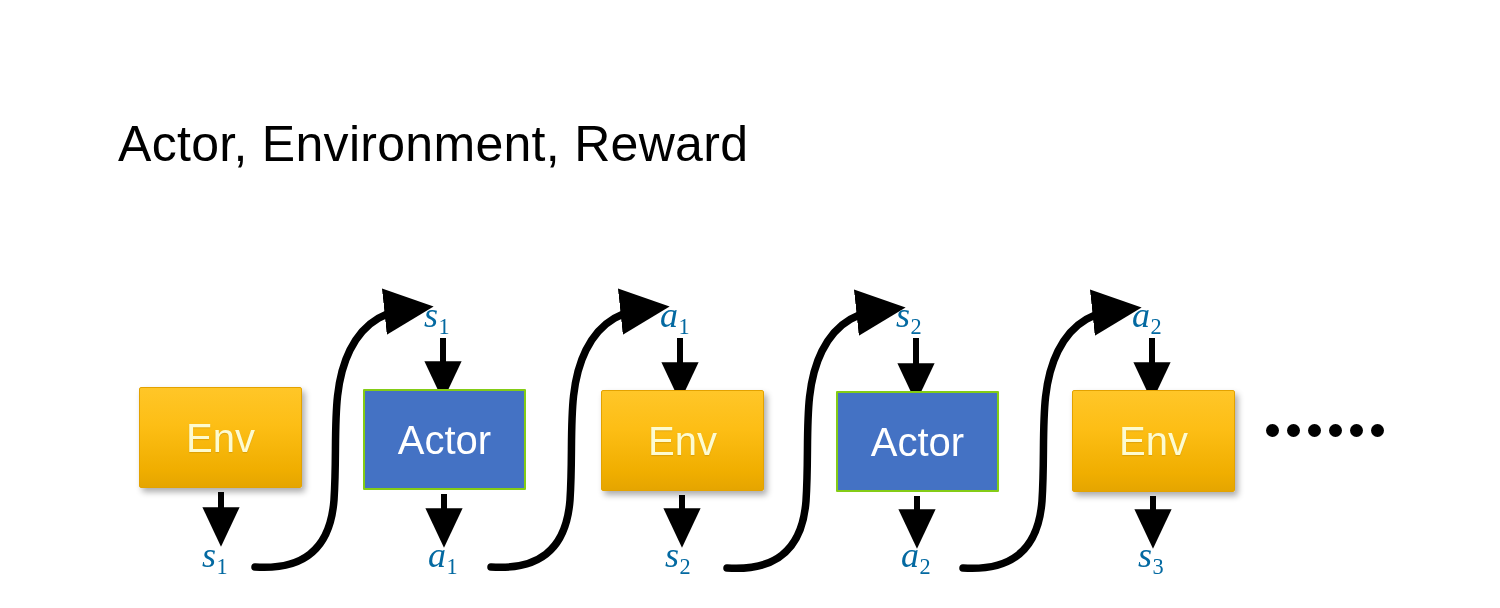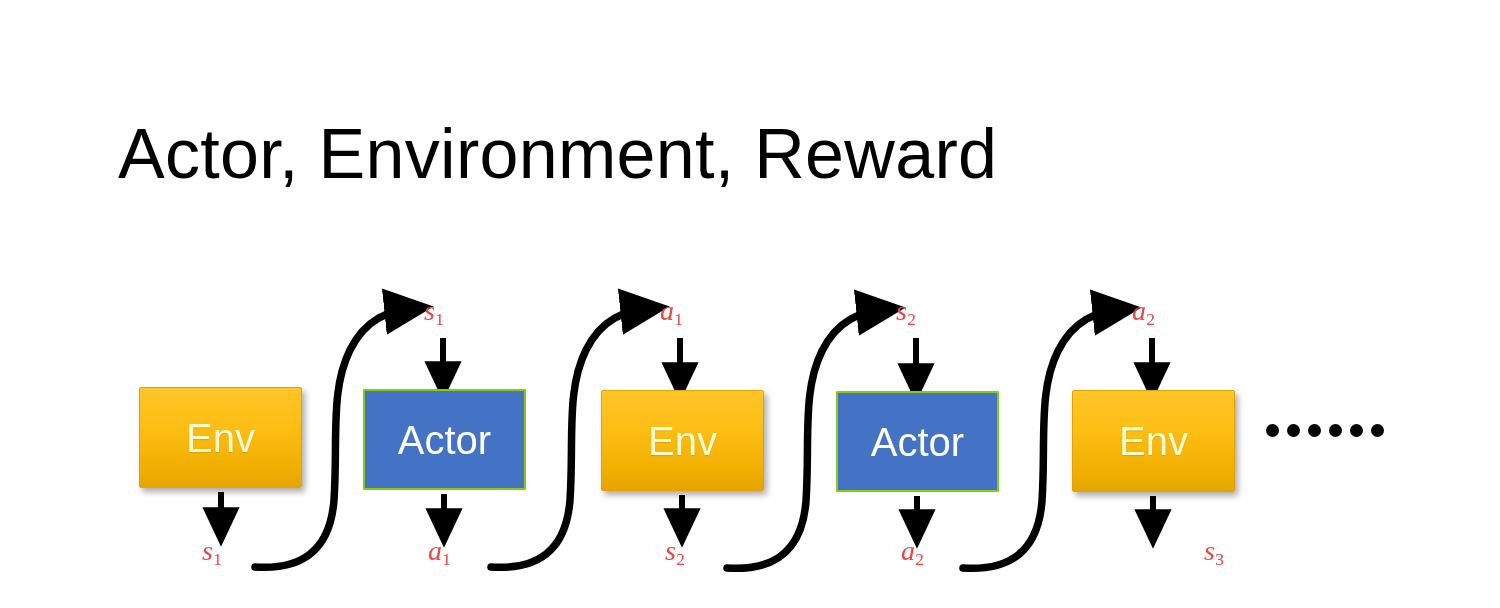--- a/index.html
+++ b/index.html
@@ -15,21 +15,21 @@
     overflow: hidden;
     font-family: "Liberation Sans", sans-serif;
   }
 
   
   #slide-title {
     position: absolute;
     left: 118px;
     top: 118px;
     font-family: "Liberation Sans", sans-serif;
-    font-size: 70px;
+    font-size: 50px;
     font-weight: 300;
     letter-spacing: 0.3px;
     color: #000000;
     white-space: nowrap;
     line-height: 1.05;
   }
 
   
   #diagram {
     position: absolute;
@@ -65,22 +65,22 @@
     color: #FFFFFF;
     border: 2px solid #84cc16;
     border-radius: 1px;
   }
 
   
   .mlabel {
     position: absolute;
     font-family: "Liberation Serif", serif;
     font-style: italic;
-    font-size: 28px;
-    color: #ef4444;
+    font-size: 36px;
+    color: #0369a1;
     white-space: nowrap;
     user-select: none;
     line-height: 1;
   }
   .mlabel sub {
     font-size: 0.62em;
     font-style: normal;
     vertical-align: baseline;
     position: relative;
     top: 0.30em;
@@ -174,21 +174,21 @@
   </div>
   <div class="mlabel" style="left:428px; top:537px;">
     <span>a</span><sub>1</sub>
   </div>
   <div class="mlabel" style="left:665px; top:537px;">
     <span>s</span><sub>2</sub>
   </div>
   <div class="mlabel" style="left:901px; top:537px;">
     <span>a</span><sub>2</sub>
   </div>
-  <div class="mlabel" style="left:1204px; top:537px;">
+  <div class="mlabel" style="left:1138px; top:537px;">
     <span>s</span><sub>3</sub>
   </div>
 
   <div id="ellipsis">
     <span class="dot"></span>
     <span class="dot"></span>
     <span class="dot"></span>
     <span class="dot"></span>
     <span class="dot"></span>
     <span class="dot"></span>

